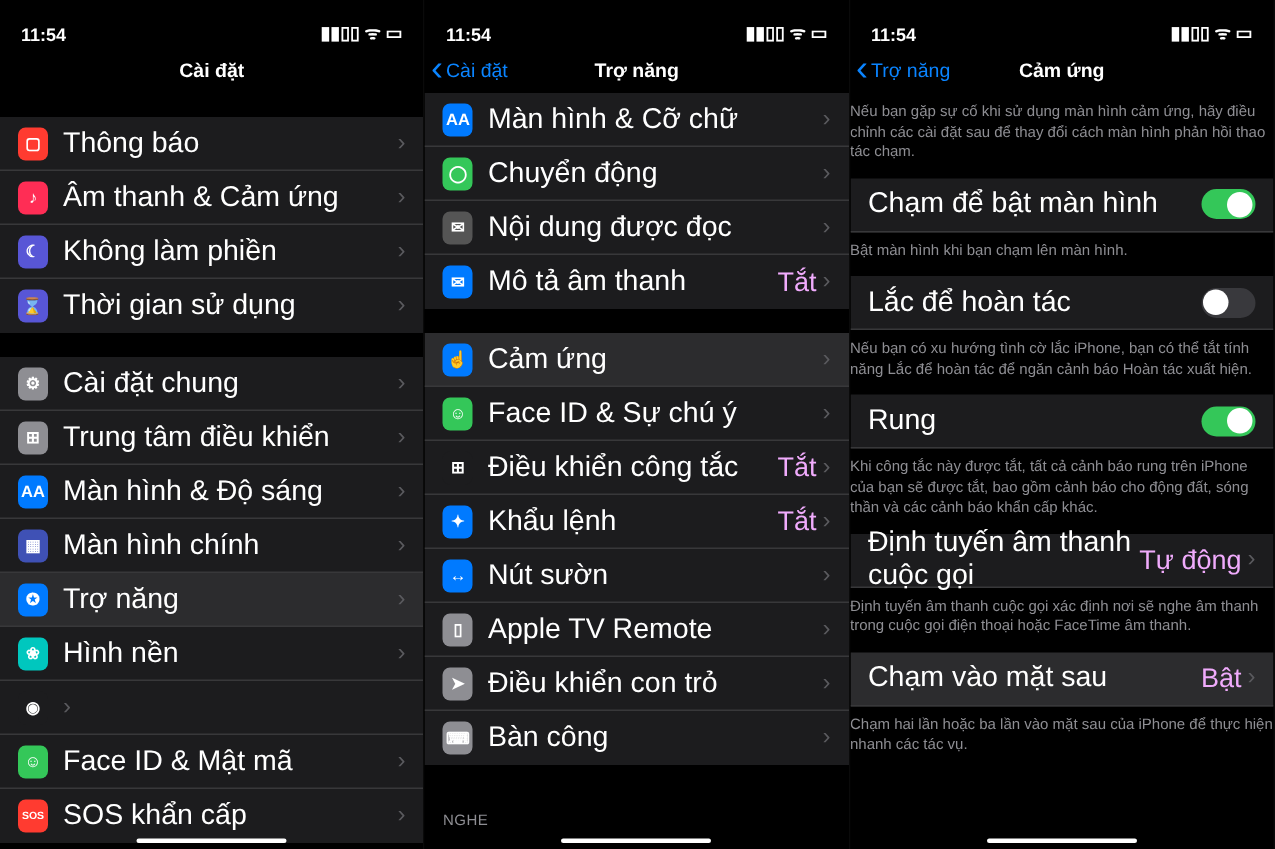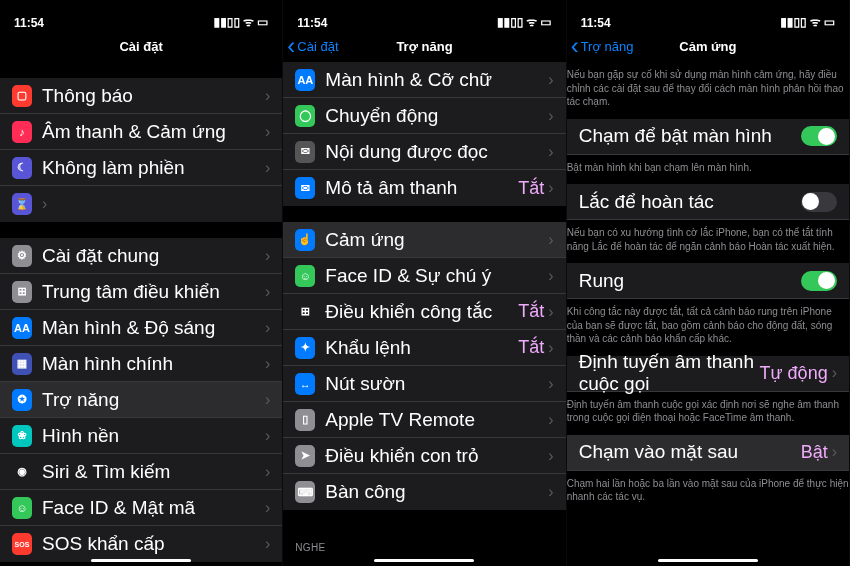--- a/index.html
+++ b/index.html
@@ -58,20 +58,21 @@
         <span class="row-label">Âm thanh &amp; Cảm ứng</span>
         <span class="chevron">›</span>
       </div>
       <div class="row">
         <div class="row-icon" style="background: rgb(88, 86, 214); font-size: 11px;">☾</div>
         <span class="row-label">Không làm phiền</span>
         <span class="chevron">›</span>
       </div>
       <div class="row">
         <div class="row-icon" style="background: rgb(88, 86, 214); font-size: 11px;">⌛</div>
+        <span class="row-label">Thời gian sử dụng</span>
         <span class="chevron">›</span>
       </div>
     </div>
   <div class="group tight" id="p1g2">
       <div class="row">
         <div class="row-icon" style="background: rgb(142, 142, 147); font-size: 11px;">⚙</div>
         <span class="row-label">Cài đặt chung</span>
         <span class="chevron">›</span>
       </div>
       <div class="row">
@@ -94,21 +95,20 @@
         <span class="row-label">Trợ năng</span>
         <span class="chevron">›</span>
       </div>
       <div class="row">
         <div class="row-icon" style="background: rgb(0, 199, 190); font-size: 11px;">❀</div>
         <span class="row-label">Hình nền</span>
         <span class="chevron">›</span>
       </div>
       <div class="row">
         <div class="row-icon" style="background: rgb(28, 28, 30); font-size: 11px;">◉</div>
-        <span class="row-label">Siri &amp; Tìm kiếm</span>
         <span class="chevron">›</span>
       </div>
       <div class="row">
         <div class="row-icon" style="background: rgb(52, 199, 89); font-size: 11px;">☺</div>
         <span class="row-label">Face ID &amp; Mật mã</span>
         <span class="chevron">›</span>
       </div>
       <div class="row">
         <div class="row-icon" style="background: rgb(255, 59, 48); font-size: 7px;">SOS</div>
         <span class="row-label">SOS khẩn cấp</span>

